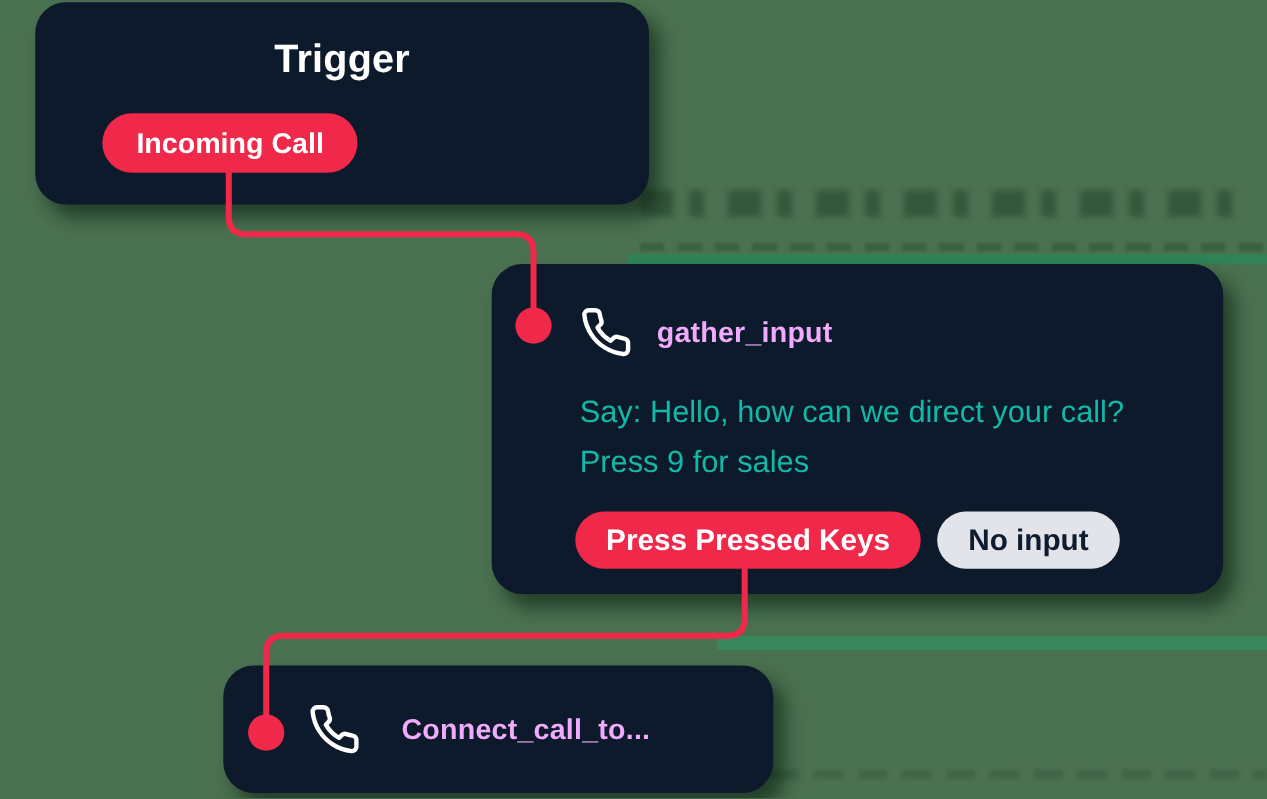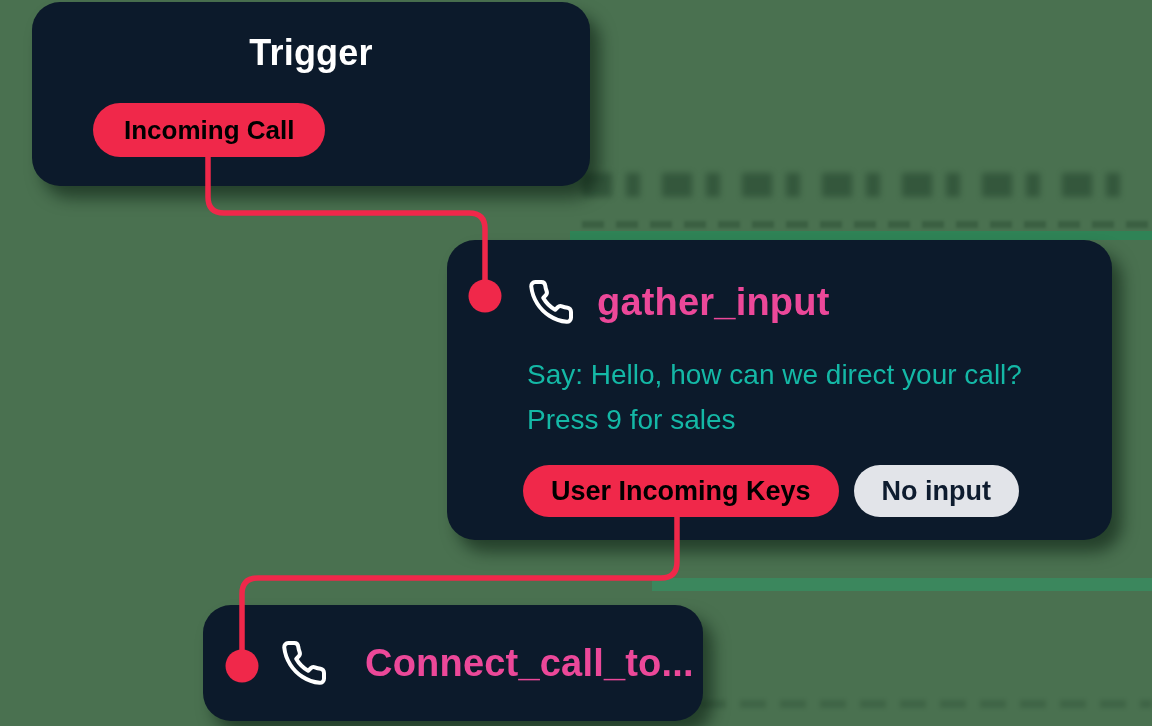--- a/index.html
+++ b/index.html
@@ -35,27 +35,27 @@
     box-shadow:10px 12px 16px rgba(6,24,13,.55);
   }
   #trigger-node{left:32px;top:2px;width:538px;height:184px;padding-left:20px;}
   .trigger-title{
     position:absolute;left:0;top:30px;width:100%;text-align:center;
     color:#ffffff;font-size:36px;font-weight:700;letter-spacing:.2px;
   }
   .trigger-pills{position:absolute;left:61px;top:101px;display:flex;gap:17px;}
   .pill{
     height:54px;border-radius:27px;display:flex;align-items:center;justify-content:center;
-    padding:0 31px;font-size:26px;font-weight:600;color:#000000;background:#f0284a;
+    padding:0 31px;font-size:26px;font-weight:600;color:#ffffff;background:#f0284a;
     white-space:nowrap;cursor:pointer;
   }
   #gather-node{left:447px;top:240px;width:665px;height:300px;}
   .node-title-row{position:absolute;display:flex;align-items:center;gap:22px;}
   #gather-node .node-title-row{left:80px;top:38px;height:48px;}
-  .node-title{color:#ec4899;font-size:38px;font-weight:700;letter-spacing:.2px;white-space:nowrap;}
+  .node-title{color:#f0abfc;font-size:26px;font-weight:700;letter-spacing:.2px;white-space:nowrap;}
   .gather-body{
     position:absolute;left:80px;top:112px;width:560px;
     color:#14b8a6;font-size:28px;font-weight:400;line-height:45px;
   }
   .gather-pills{position:absolute;left:76px;top:225px;display:flex;gap:15px;}
   .gather-pills .pill{height:52px;border-radius:26px;font-size:27px;padding:0 28px;}
   .pill.gray{background:#e2e4e9;color:#0e1c2f;text-align:right;}
   #connect-node{left:203px;top:605px;width:500px;height:116px;}
   #connect-node .node-title-row{left:77px;top:0;height:100%;gap:37px;justify-content:space-between;}
   
@@ -87,21 +87,21 @@
           <path d="M22 16.92v3a2 2 0 0 1-2.18 2 19.79 19.79 0 0 1-8.63-3.07 19.5 19.5 0 0 1-6-6 19.79 19.79 0 0 1-3.07-8.67A2 2 0 0 1 4.11 2h3a2 2 0 0 1 2 1.72 12.84 12.84 0 0 0 .7 2.81 2 2 0 0 1-.45 2.11L8.09 9.91a16 16 0 0 0 6 6l1.27-1.27a2 2 0 0 1 2.11-.45 12.84 12.84 0 0 0 2.81.7A2 2 0 0 1 22 16.92z"></path>
         </svg>
       </span>
       <span class="node-title">gather_input</span>
     </div>
     <div class="gather-body">
       <div>Say: Hello, how can we direct your call?</div>
       <div>Press 9 for sales</div>
     </div>
     <div class="gather-pills">
-      <div class="pill">User Incoming Keys</div>
+      <div class="pill">Press Pressed Keys</div>
       <div class="pill gray">No input</div>
     </div>
   </div>
 
   <div class="node" id="connect-node">
     <div class="node-title-row">
       <span>
         <svg class="phone-svg" viewBox="0 0 24 24" width="48" height="48" fill="none" stroke="#ffffff" stroke-width="2" stroke-linecap="round" stroke-linejoin="round">
           <path d="M22 16.92v3a2 2 0 0 1-2.18 2 19.79 19.79 0 0 1-8.63-3.07 19.5 19.5 0 0 1-6-6 19.79 19.79 0 0 1-3.07-8.67A2 2 0 0 1 4.11 2h3a2 2 0 0 1 2 1.72 12.84 12.84 0 0 0 .7 2.81 2 2 0 0 1-.45 2.11L8.09 9.91a16 16 0 0 0 6 6l1.27-1.27a2 2 0 0 1 2.11-.45 12.84 12.84 0 0 0 2.81.7A2 2 0 0 1 22 16.92z"></path>
         </svg>

